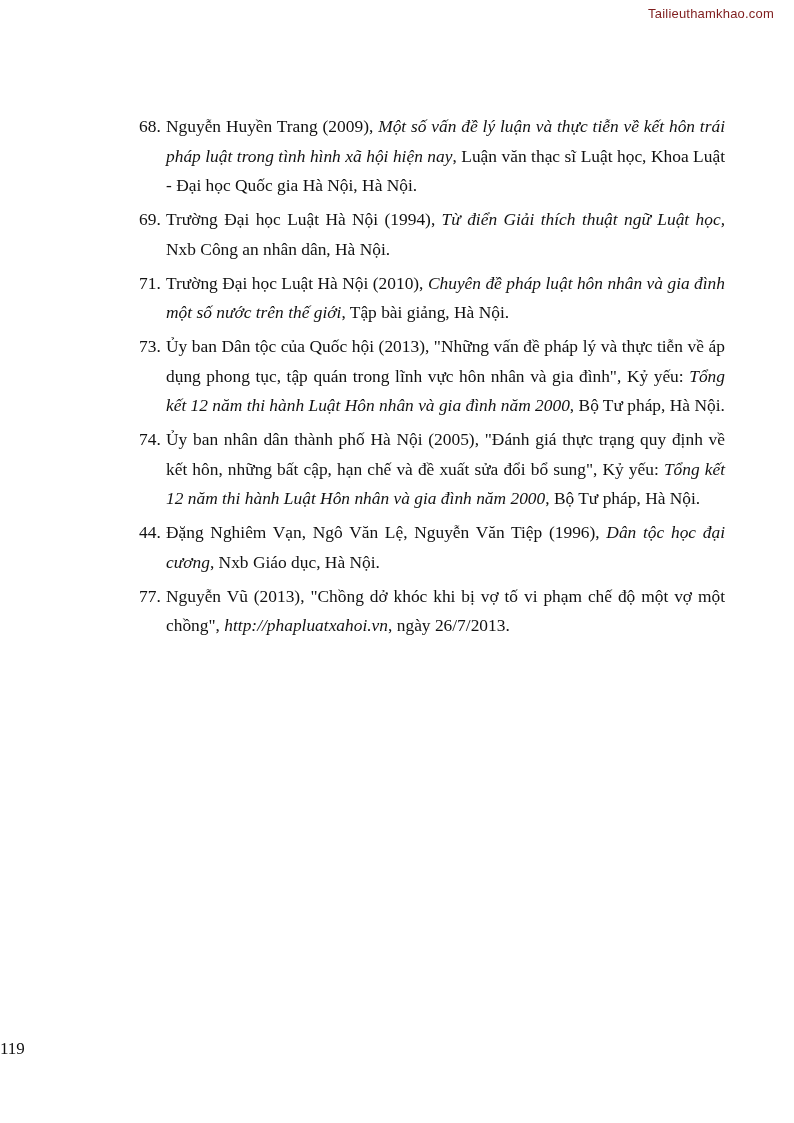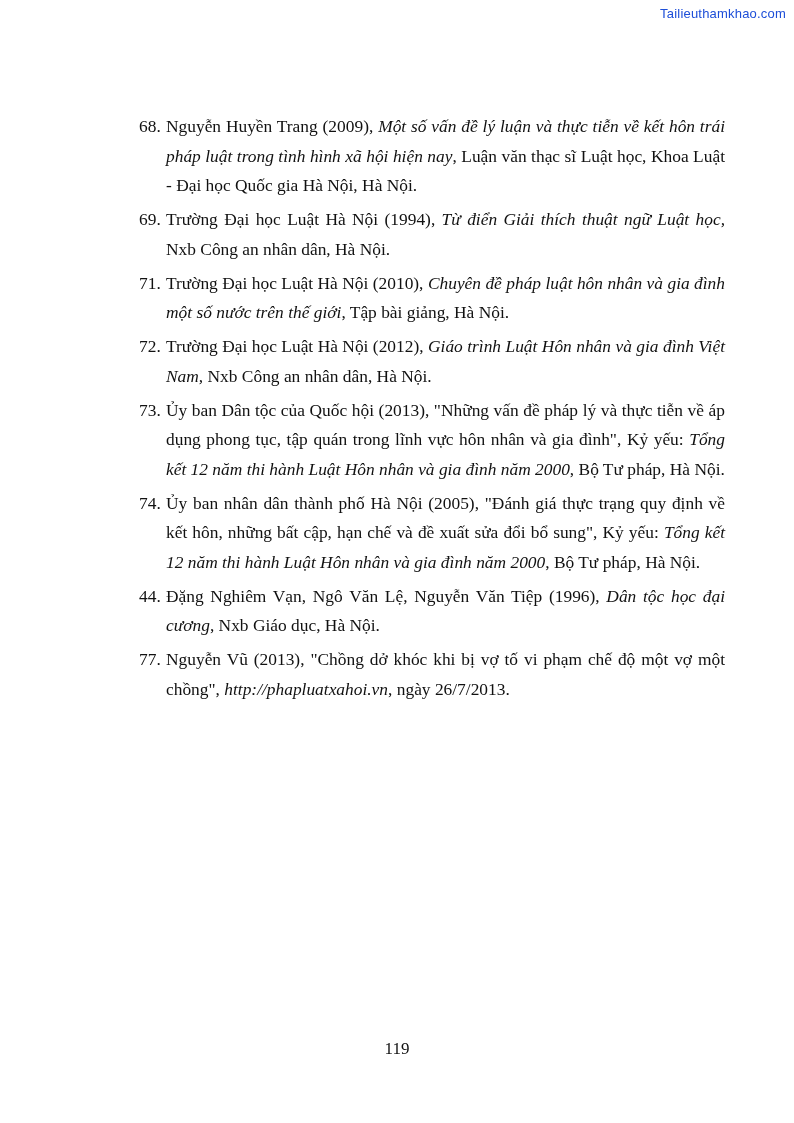--- a/index.html
+++ b/index.html
@@ -11,24 +11,24 @@
       width: 794px;
       height: 1123px;
       position: relative;
       overflow: hidden;
       font-family: "Liberation Serif", "DejaVu Serif", serif;
       color: #111111;
     }
     .watermark {
       position: absolute;
       top: 6px;
-      right: 8px;
+      right: 20px;
       font-family: "Liberation Sans", "DejaVu Sans", sans-serif;
       font-size: 13px;
-      color: #1d4ed8;
+      color: #7f1d1d;
       letter-spacing: 0.2px;
     }
     .refs {
       position: absolute;
       left: 133px;
       top: 106px;
       width: 586px;
       margin: 6px;
       padding: 0;
       list-style: none;
@@ -45,43 +45,40 @@
       position: absolute;
       left: 0;
       top: 0;
     }
     .ref i { font-style: italic; }
     .page-number {
       position: absolute;
       top: 1039px;
       left: 0;
       width: 100%;
-      text-align: center;
+      text-align: left;
       font-size: 17px;
     }
   </style>
 </head>
 <body>
 
 <div class="watermark">Tailieuthamkhao.com</div>
 
 <ol class="refs">
   <li class="ref">
     <span class="num">68.</span><span>Nguyễn Huyền Trang (2009), </span><i>Một số vấn đề lý luận và thực tiễn về kết hôn trái pháp luật trong tình hình xã hội hiện nay</i><span>, Luận văn thạc sĩ Luật học, Khoa Luật - Đại học Quốc gia Hà Nội, Hà Nội.</span>
   </li>
   <li class="ref">
     <span class="num">69.</span><span>Trường Đại học Luật Hà Nội (1994), </span><i>Từ điển Giải thích thuật ngữ Luật học,</i><span> Nxb Công an nhân dân, Hà Nội.</span>
   </li>
   <li class="ref">
     <span class="num">71.</span><span>Trường Đại học Luật Hà Nội (2010), </span><i>Chuyên đề pháp luật hôn nhân và gia đình một số nước trên thế giới</i><span>, Tập bài giảng, Hà Nội.</span>
   </li>
   <li class="ref">
-    <span class="num">72.</span><span>Trường Đại học Luật Hà Nội (2012), </span><i>Giáo trình Luật Hôn nhân và gia đình Việt Nam,</i><span> Nxb Công an nhân dân, Hà Nội.</span>
-  </li>
-  <li class="ref">
     <span class="num">73.</span><span>Ủy ban Dân tộc của Quốc hội (2013), "Những vấn đề pháp lý và thực tiễn về áp dụng phong tục, tập quán trong lĩnh vực hôn nhân và gia đình", Kỷ yếu: </span><i>Tổng kết 12 năm thi hành Luật Hôn nhân và gia đình năm 2000</i><span>, Bộ Tư pháp, Hà Nội.</span>
   </li>
   <li class="ref">
     <span class="num">74.</span><span>Ủy ban nhân dân thành phố Hà Nội (2005), "Đánh giá thực trạng quy định về kết hôn, những bất cập, hạn chế và đề xuất sửa đổi bổ sung",  Kỷ yếu: </span><i>Tổng kết 12 năm thi hành Luật Hôn nhân và gia đình năm 2000</i><span>, Bộ Tư pháp, Hà Nội.</span>
   </li>
   <li class="ref">
     <span class="num">44.</span><span>Đặng Nghiêm Vạn, Ngô Văn Lệ, Nguyễn Văn Tiệp (1996), </span><i>Dân tộc học đại cương</i><span>, Nxb Giáo dục, Hà Nội.</span>
   </li>
   <li class="ref">
     <span class="num">77.</span><span>Nguyễn Vũ (2013), "Chồng dở khóc khi bị vợ tố vi phạm chế độ một vợ một chồng", </span><i>http://phapluatxahoi.vn</i><span>, ngày 26/7/2013.</span>

